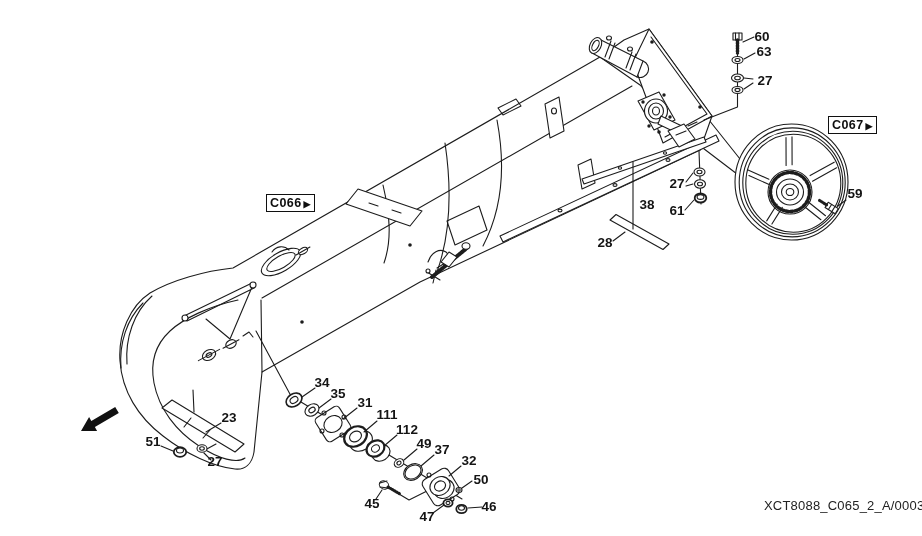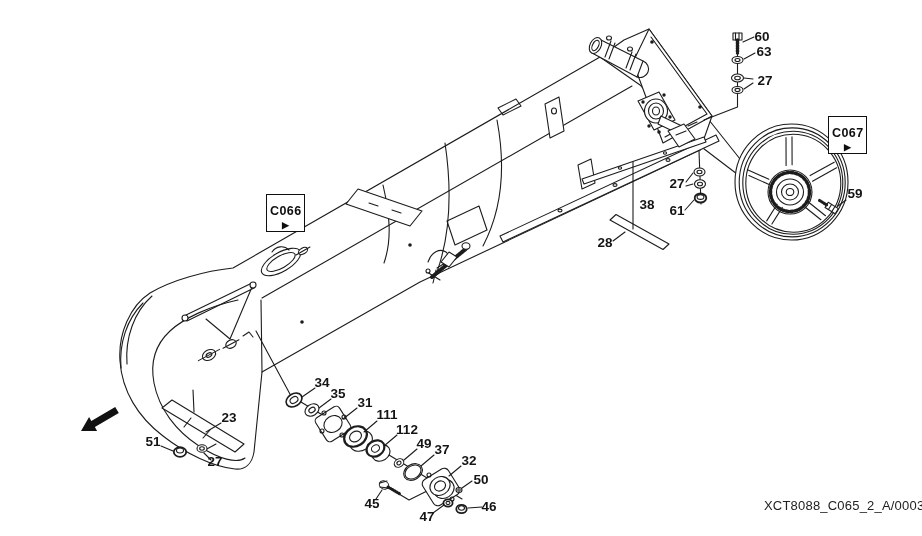--- a/index.html
+++ b/index.html
@@ -2,22 +2,22 @@
 <html><head>
 <meta charset="utf-8">
 <style>
   html,body{margin:0;padding:0;background:#fff;}
   .stage{position:relative;width:922px;height:536px;background:#fff;overflow:hidden;
          font-family:"Liberation Sans",sans-serif;}
   .stage svg{position:absolute;left:0;top:0;}
   #leaders-layer polyline{fill:none;stroke:#1c1c1c;stroke-width:1.1;}
   #callouts-layer text{font:600 13.5px "Liberation Sans",sans-serif;fill:#141414;text-anchor:middle;}
   .ref-box{position:absolute;display:flex;align-items:center;gap:2px;background:#fff;
-           border:1.7px solid #101010;padding:10px 3px;font-weight:bold;font-size:12.5px;
-           color:#0e0e0e;letter-spacing:.4px;line-height:1;height:16px;flex-direction:column;}
+           border:1.7px solid #101010;padding:0 3px;font-weight:bold;font-size:12.5px;
+           color:#0e0e0e;letter-spacing:.4px;line-height:1;height:16px;}
   .ref-box .tri{font-size:9px;transform:translateY(.5px);}
   .ref-c066{left:266px;top:194px;}
   .ref-c067{left:828px;top:116px;}
   .drawing-code{position:absolute;left:764px;top:498px;font-size:13px;color:#222;
                 letter-spacing:.2px;white-space:nowrap;}
 </style>
 </head>
 <body>
 
 <div class="stage">

